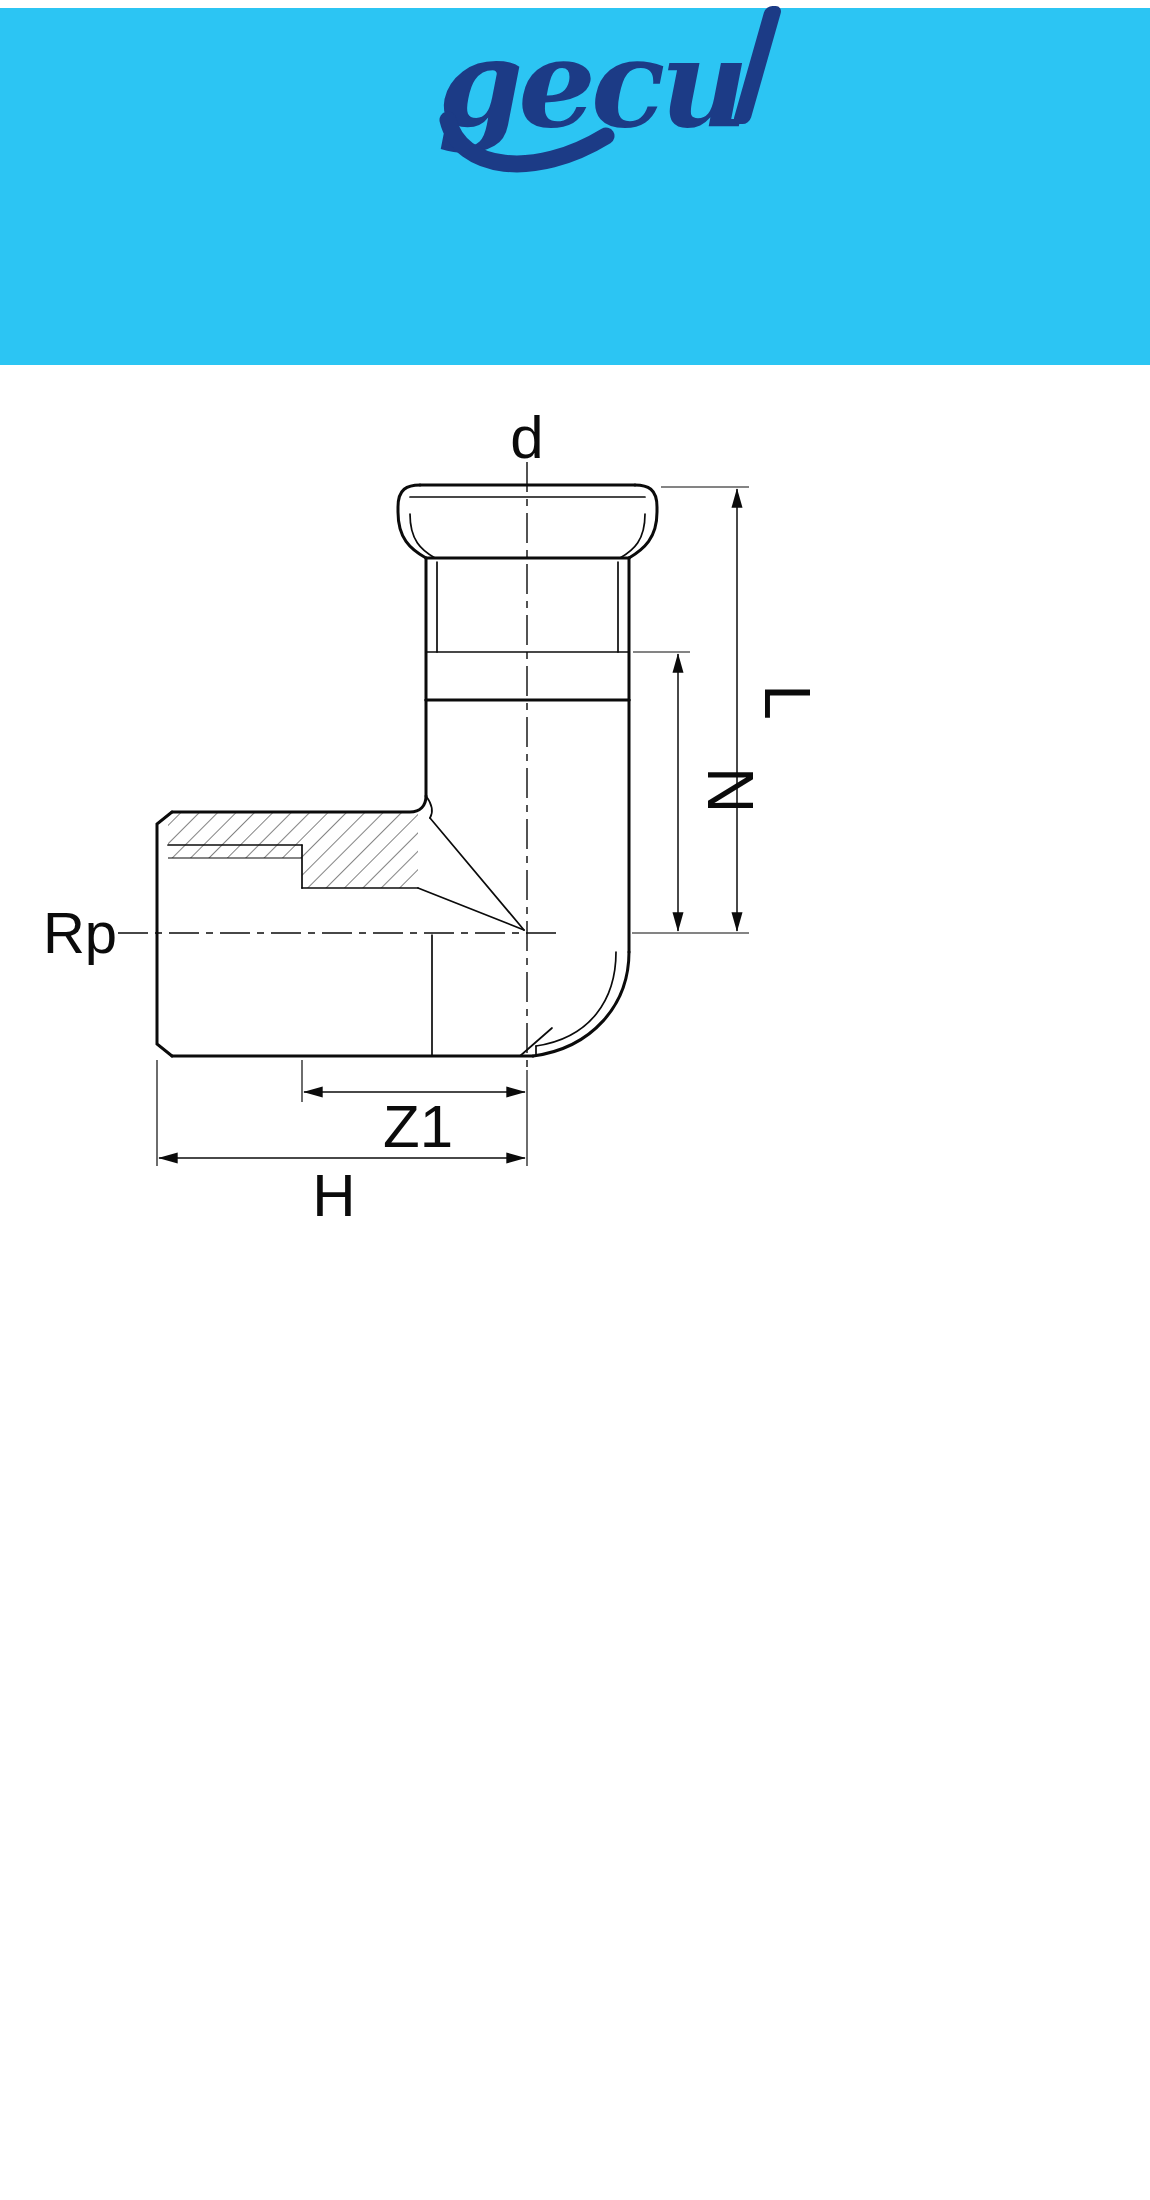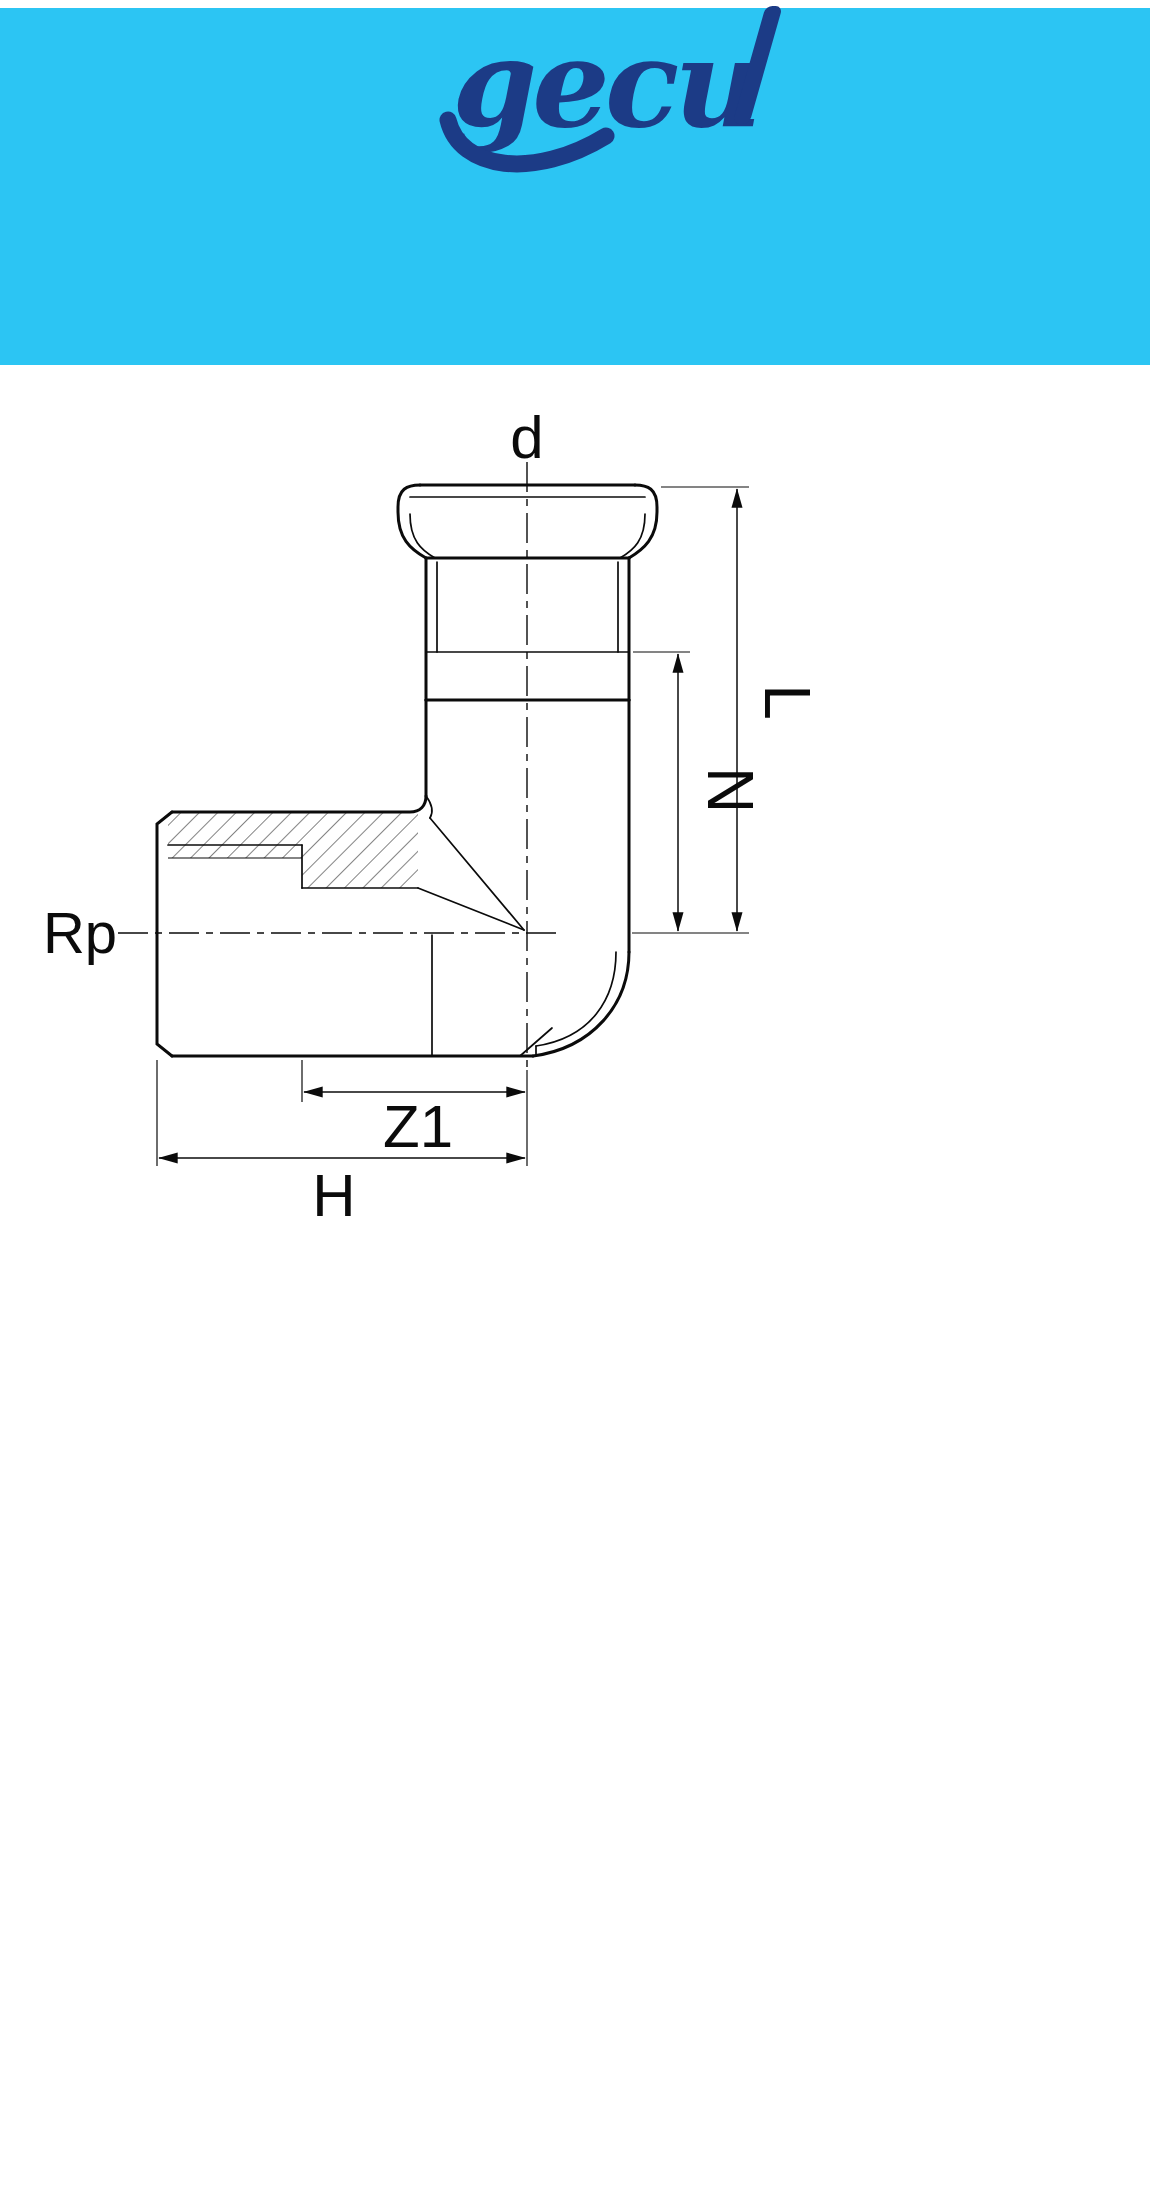--- a/index.html
+++ b/index.html
@@ -27,21 +27,21 @@
   }
   .logo-wrap {
     position: absolute;
     left: 430px;
     top: 14px;
     width: 370px;
     height: 180px;
   }
   .logo-text {
     position: absolute;
-    left: 22px;
+    left: 8px;
     top: 0px;
     font-family: "DejaVu Serif", serif;
     font-style: italic;
     font-weight: 700;
     font-size: 122px;
     line-height: 1;
     letter-spacing: -5px;
     color: var(--logo-navy, #1C3B86);
     user-select: none;
   }

